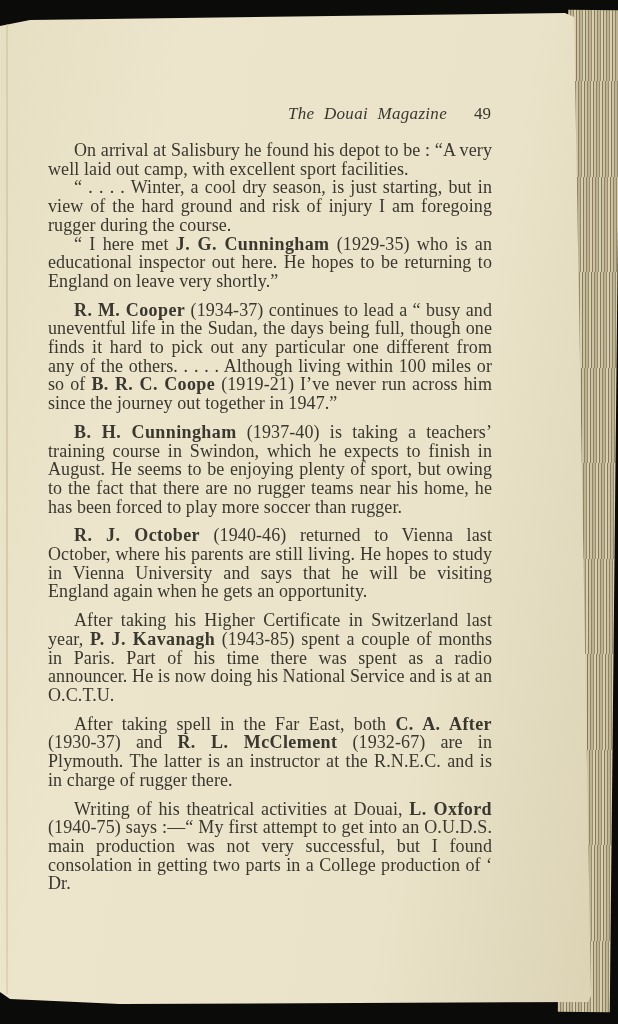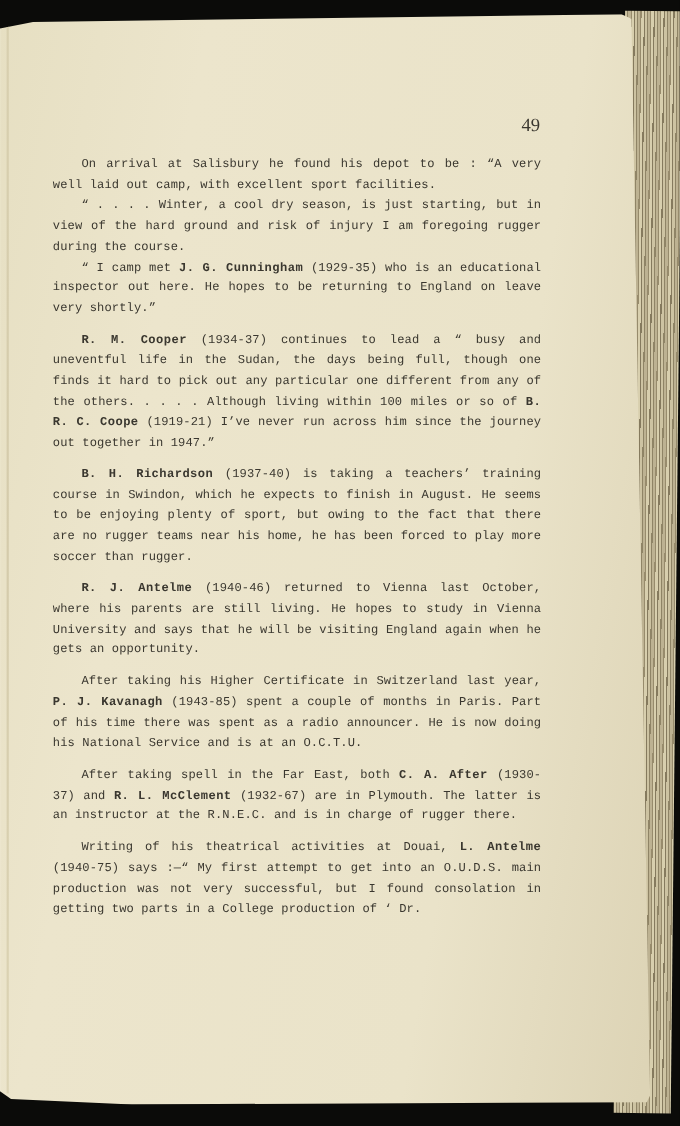--- a/index.html
+++ b/index.html
@@ -60,29 +60,28 @@
     font-size:17px;
     margin-bottom:17px;
     padding-right:1px;
   }
   .journal-title{
     font-style:italic;
     word-spacing:5px;
     letter-spacing:.3px;
   }
   .page-number{
-    margin-left:2px;
+    margin-left:27px;
     font-style:normal;
   }
   .body-text{
-    font-size:11px;
+    font-size:18px;
     line-height:18.7px;
     text-align:justify;
     letter-spacing:.1px;
-    font-family:Liberation Mono, monospace;
   }
   .body-text p{
     margin:0;
     text-indent:26px;
   }
   .body-text p.spaced{
     margin-top:10px;
   }
   .body-text b{
     font-weight:bold;
@@ -93,31 +92,32 @@
 <body>
 
 <div class="scene">
 
   <div class="page-edges"></div>
 
   <div class="page">
     <div class="text-block">
 
       <div class="running-header">
+        <span class="journal-title">The Douai Magazine</span>
         <span class="page-number">49</span>
       </div>
 
       <div class="body-text" id="body-text">
           <p><span>On arrival at Salisbury he found his depot to be :  “A very well laid out camp, with excellent sport facilities.</span></p>
           <p><span>“ . . . . Winter, a cool dry season, is just starting, but in view of the hard ground and risk of injury I am foregoing rugger during the course.</span></p>
-          <p><span>“ I camp met </span><b>J. G. Cunningham</b><span> (1929-35) who is an educational inspector out here.  He hopes to be returning to England on leave very shortly.”</span></p>
+          <p><span>“ I here met </span><b>J. G. Cunningham</b><span> (1929-35) who is an educational inspector out here.  He hopes to be returning to England on leave very shortly.”</span></p>
           <p class="spaced"><b>R. M. Cooper</b><span> (1934-37) continues to lead a “ busy and uneventful life in the Sudan, the days being full, though one finds it hard to pick out any particular one different from any of the others. . . . . Although living within 100 miles or so of </span><b>B. R. C. Coope</b><span> (1919-21) I’ve never run across him since the journey out together in 1947.”</span></p>
-          <p class="spaced"><b>B. H. Richardson</b><span> (1937-40) is taking a teachers’ training course in Swindon, which he expects to finish in August.  He seems to be enjoying plenty of sport, but owing to the fact that there are no rugger teams near his home, he has been forced to play more soccer than rugger.</span></p>
-          <p class="spaced"><b>R. J. Antelme</b><span> (1940-46) returned to Vienna last October, where his parents are still living.  He hopes to study in Vienna University and says that he will be visiting England again when he gets an opportunity.</span></p>
+          <p class="spaced"><b>B. H. Cunningham</b><span> (1937-40) is taking a teachers’ training course in Swindon, which he expects to finish in August.  He seems to be enjoying plenty of sport, but owing to the fact that there are no rugger teams near his home, he has been forced to play more soccer than rugger.</span></p>
+          <p class="spaced"><b>R. J. October</b><span> (1940-46) returned to Vienna last October, where his parents are still living.  He hopes to study in Vienna University and says that he will be visiting England again when he gets an opportunity.</span></p>
           <p class="spaced"><span>After taking his Higher Certificate in Switzerland last year, </span><b>P. J. Kavanagh</b><span> (1943-85) spent a couple of months in Paris.  Part of his time there was spent as a radio announcer.  He is now doing his National Service and is at an O.C.T.U.</span></p>
           <p class="spaced"><span>After taking spell in the Far East, both </span><b>C. A. After</b><span> (1930-37) and </span><b>R. L. McClement</b><span> (1932-67) are in Plymouth. The latter is an instructor at the R.N.E.C. and is in charge of rugger there.</span></p>
-          <p class="spaced"><span>Writing of his theatrical activities at Douai, </span><b>L. Antelme</b><span> (1940-75) says :—“ My first attempt to get into an O.U.D.S. main production was not very successful, but I found consolation in getting two parts in a College production of ‘ Dr.</span></p>
+          <p class="spaced"><span>Writing of his theatrical activities at Douai, </span><b>L. Oxford</b><span> (1940-75) says :—“ My first attempt to get into an O.U.D.S. main production was not very successful, but I found consolation in getting two parts in a College production of ‘ Dr.</span></p>
         </div>
 
     </div>
   </div>
 
 </div>
 
 </body></html>

